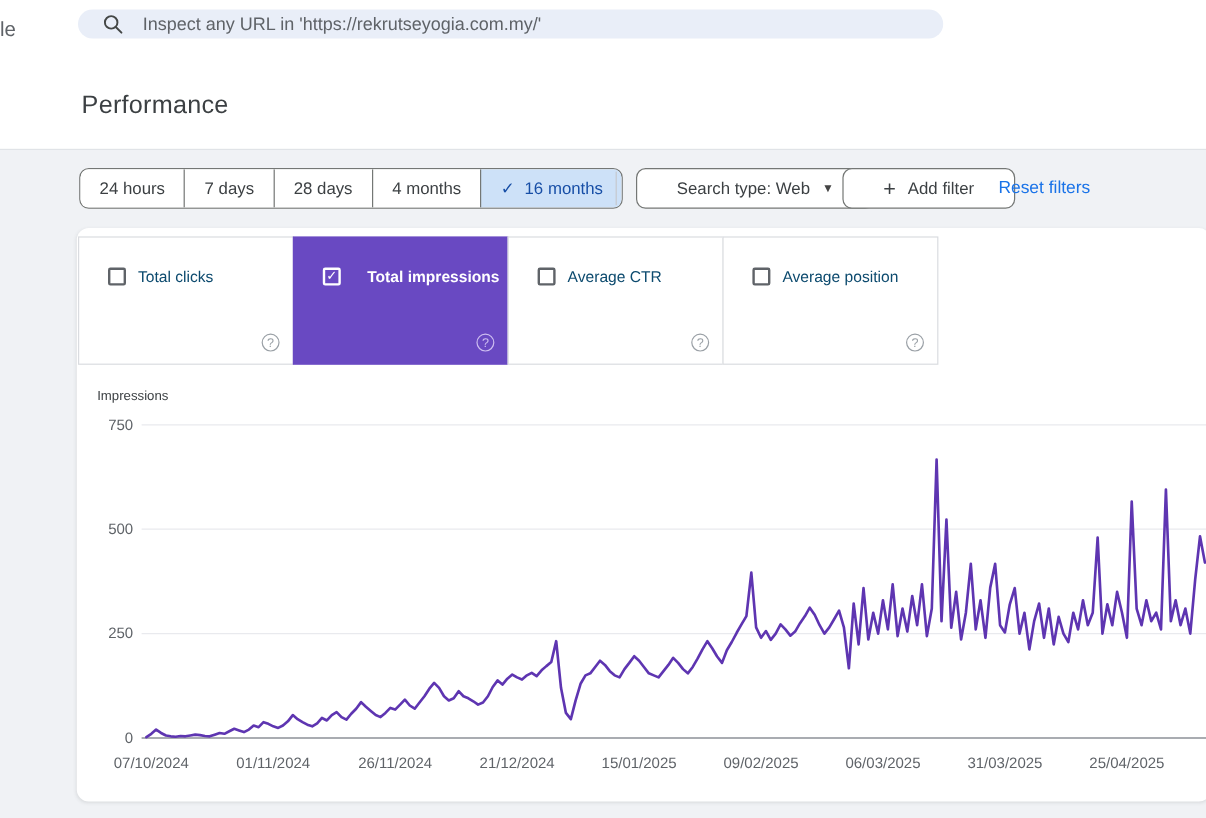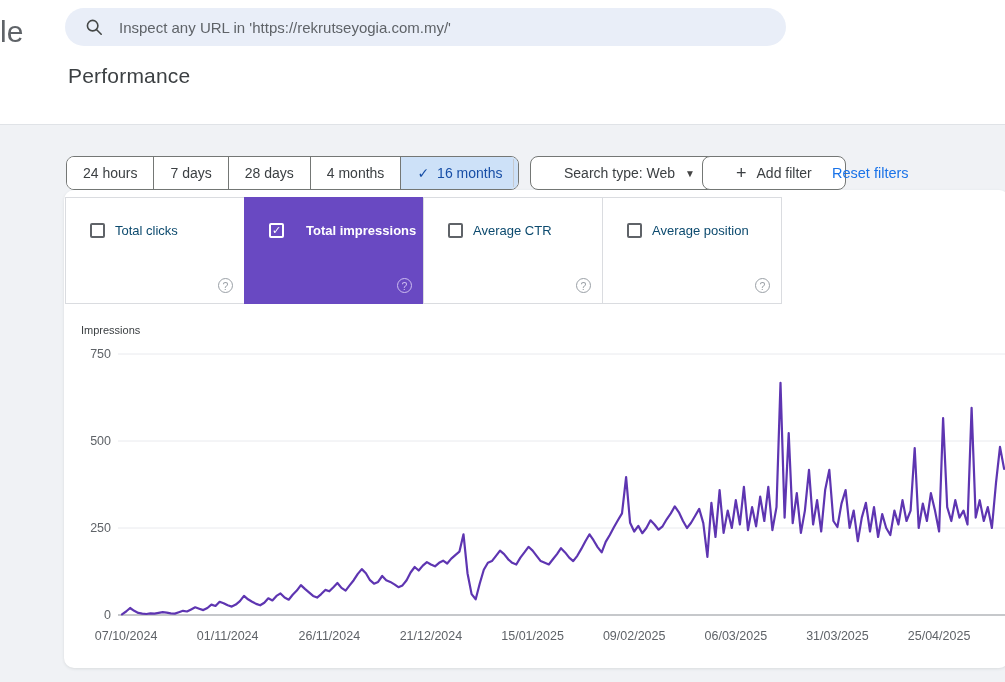--- a/index.html
+++ b/index.html
@@ -1,27 +1,27 @@
 <!DOCTYPE html>
 <html><head>
 <meta charset="utf-8">
 <style>
   * { margin:0; padding:0; box-sizing:border-box; }
   html,body { width:1005px; height:682px; overflow:hidden; }
   body { font-family:"Liberation Sans","DejaVu Sans",sans-serif; background:#f0f2f5; position:relative; color:#3c4043; }
 
   .topbar { position:absolute; left:0; top:0; width:1005px; height:125px; background:#ffffff; border-bottom:1px solid #e0e3e7; }
-  .logo-frag { position:absolute; left:0; top:15px; font-size:30px; color:#5f6368; }
-  .searchbar { position:absolute; left:65px; top:8px; width:721px; height:38px; background:#e9eef8; border-radius:21px; display:flex; align-items:center; padding-left:20px; }
+  .logo-frag { position:absolute; left:0; top:15px; font-size:17px; color:#5f6368; }
+  .searchbar { position:absolute; left:65px; top:8px; width:721px; height:24px; background:#e9eef8; border-radius:21px; display:flex; align-items:center; padding-left:20px; }
   .search-icon { width:18px; height:18px; margin-right:16px; flex:0 0 auto; }
   .search-input { border:none; background:transparent; outline:none; font-size:15px; color:#5f6368; width:600px; font-family:inherit; }
   .search-input::placeholder { color:#5f6368; opacity:1; }
-  .page-title { position:absolute; left:68px; top:64px; font-size:21px; color:#3c4043; font-weight:400; letter-spacing:.2px; }
+  .page-title { position:absolute; left:68px; top:76px; font-size:21px; color:#3c4043; font-weight:400; letter-spacing:.2px; }
 
-  .filter-row { position:absolute; left:0; top:126px; width:1005px; height:76px;margin-top:16px; }
+  .filter-row { position:absolute; left:0; top:126px; width:1005px; height:76px; }
   .seg-group { position:absolute; left:66px; top:14px; display:flex; height:34px; border:1px solid #747775; border-radius:8px; overflow:hidden; background:#fff; }
   .seg { display:flex; align-items:center; justify-content:center; gap:8px; font-size:14px; color:#3c4043; background:#fff; border:none; border-left:1px solid #747775; cursor:pointer; font-family:inherit; padding:0 16px; white-space:nowrap; }
   .seg:first-child { border-left:none; }
   .seg.sel { background:#cde1f8; color:#174ea6; font-weight:500; }
   .seg .check { font-size:14px; color:#174ea6; }
   .v-sep { position:absolute; left:513px; top:17px; width:1px; height:28px; background:#c6c9ce; }
   .pill-btn { position:absolute; top:14px; height:34px; display:flex; align-items:center; gap:10px; background:#fff; border:1px solid #747775; border-radius:8px; font-size:14px; color:#3c4043; padding:0 33px; cursor:pointer; font-family:inherit; }
   .pill-btn .caret { font-size:10px; color:#444; }
   .pill-btn .plus { font-size:18px; color:#3c4043; line-height:1; }
   .reset-link { position:absolute; left:832px; top:23px; font-size:14.5px; color:#1a73e8; font-weight:500; text-decoration:none; cursor:pointer; }

